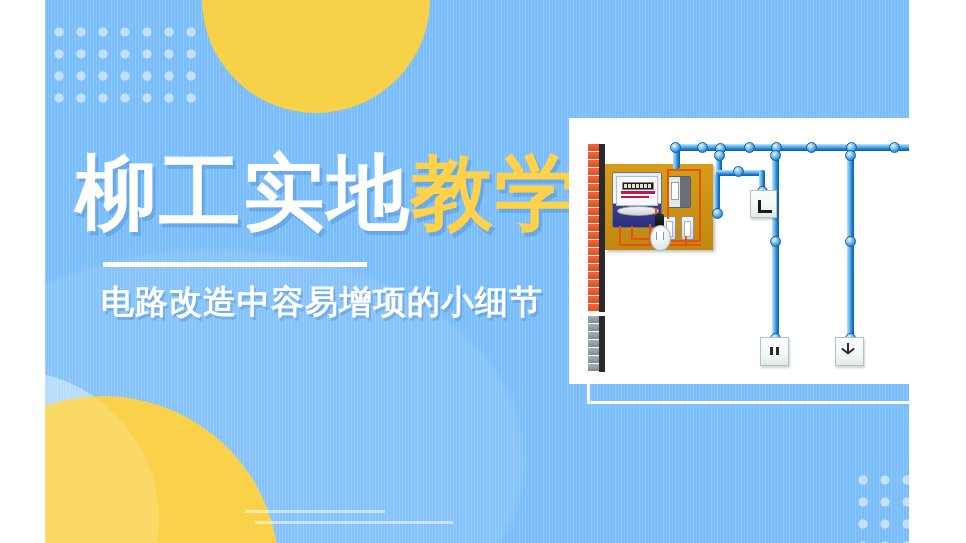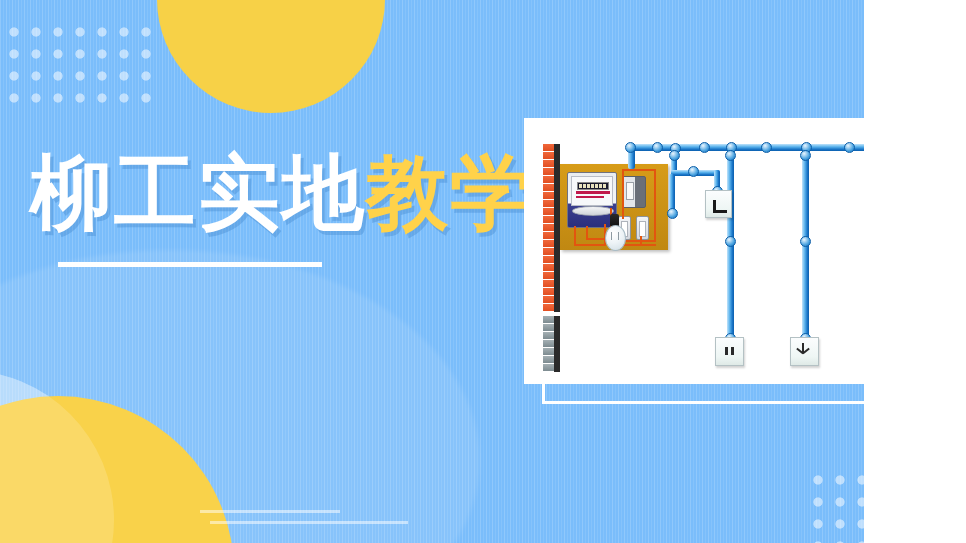--- a/index.html
+++ b/index.html
@@ -10,20 +10,21 @@
   body {
     font-family: "Liberation Sans", "DejaVu Sans", sans-serif;
   }
 
   #poster {
     position: relative;
     width: 864px;
     height: 543px;
     overflow: hidden;
     background: #79bcfb;
+    margin-left: 45px;
   }
 
   
   .bg-base {
     position: absolute;
     inset: 0;
     background: #7abdfb;
   }
   
   .bg-stripes {
@@ -442,20 +443,21 @@
 
   <div class="dots dots-tl"></div>
   <div class="dots dots-br"></div>
 
   <div class="hline hline-1"></div>
   <div class="hline hline-2"></div>
 
   <div class="headline">
     <h1 class="title-line"><span class="title-white">柳工实地</span><span class="title-yellow">教学</span></h1>
     <div class="title-divider"></div>
+    <p class="subtitle">电路改造中容易增项的小细节</p>
   </div>
 
   <div class="photo-frame-outline"></div>
 
   <div class="photo-card">
     <div class="diagram">
 
       <div class="wall">
         <div class="brick red" style="top:0px"></div>
           <div class="brick-cap" style="top:0px"></div>

